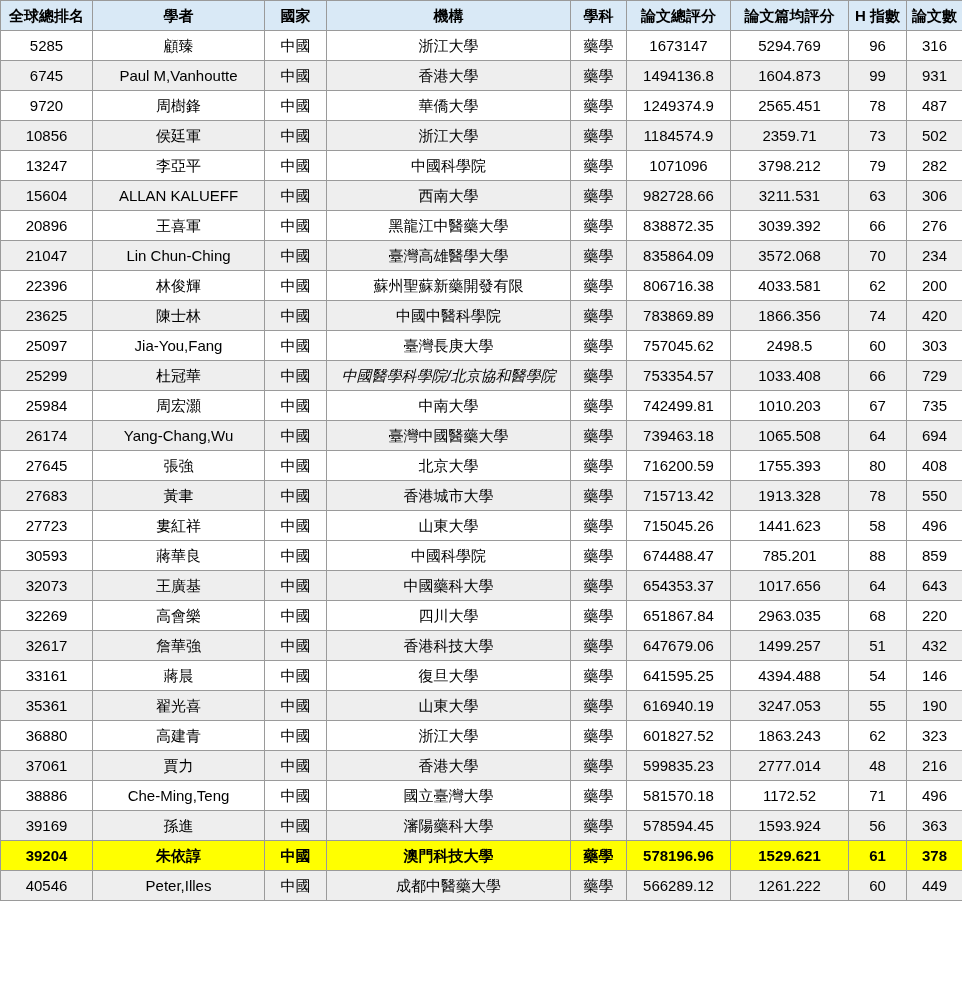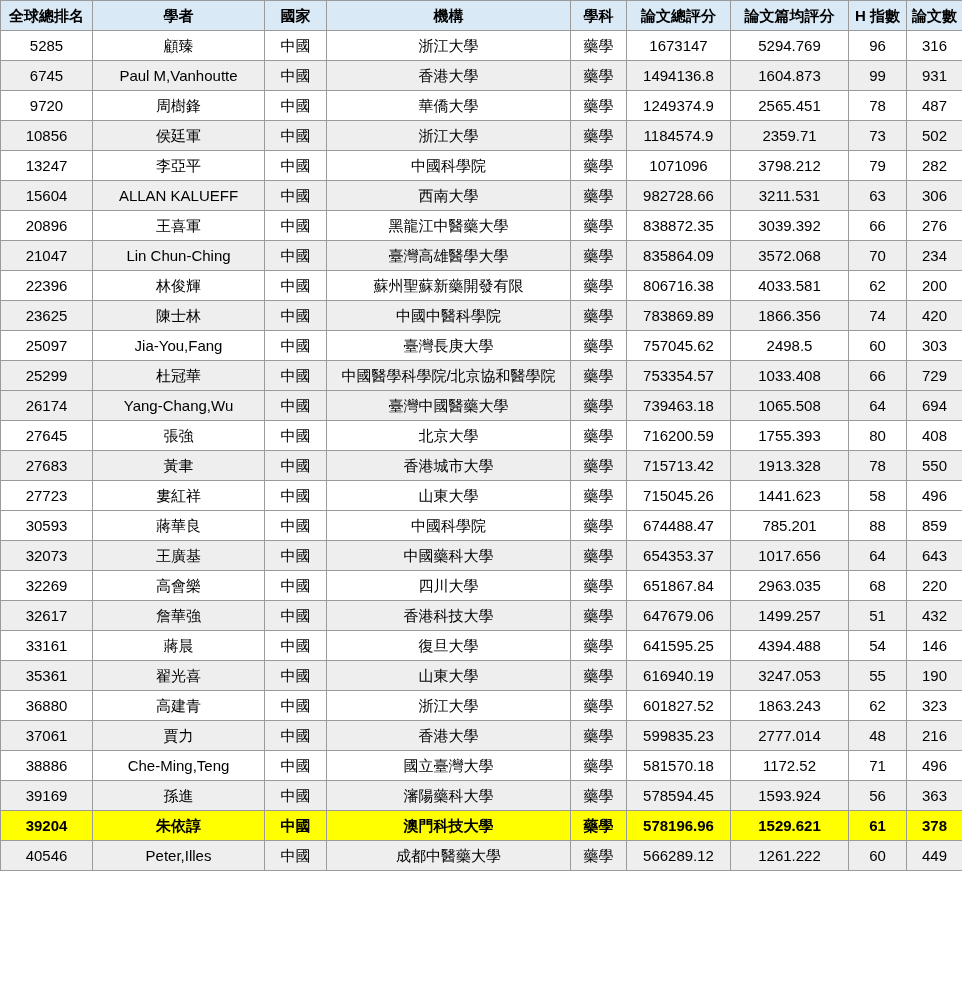--- a/index.html
+++ b/index.html
@@ -51,20 +51,21 @@
   table.ranking tbody tr.highlight td {
     background: #ffff00;
     font-weight: bold;
   }
   td.inst-cell {
     font-size: 14px;
     margin-top: 12px;
   }
   td.shrink {
     font-size: 13px;
+    font-style: italic;
   }
 </style>
 </head>
 <body>
 
 <table class="ranking">
   <colgroup>
     <col class="c-rank">
       <col class="c-name">
       <col class="c-country">
@@ -214,20 +215,31 @@
         <td>25299</td>
         <td>杜冠華</td>
         <td>中國</td>
         <td class="inst-cell shrink">中國醫學科學院/北京協和醫學院</td>
         <td>藥學</td>
         <td>753354.57</td>
         <td>1033.408</td>
         <td>66</td>
         <td>729</td>
       </tr>
+      <tr class="odd">
+        <td>25984</td>
+        <td>周宏灝</td>
+        <td>中國</td>
+        <td class="inst-cell">中南大學</td>
+        <td>藥學</td>
+        <td>742499.81</td>
+        <td>1010.203</td>
+        <td>67</td>
+        <td>735</td>
+      </tr>
       <tr class="even">
         <td>26174</td>
         <td>Yang-Chang,Wu</td>
         <td>中國</td>
         <td class="inst-cell">臺灣中國醫藥大學</td>
         <td>藥學</td>
         <td>739463.18</td>
         <td>1065.508</td>
         <td>64</td>
         <td>694</td>

